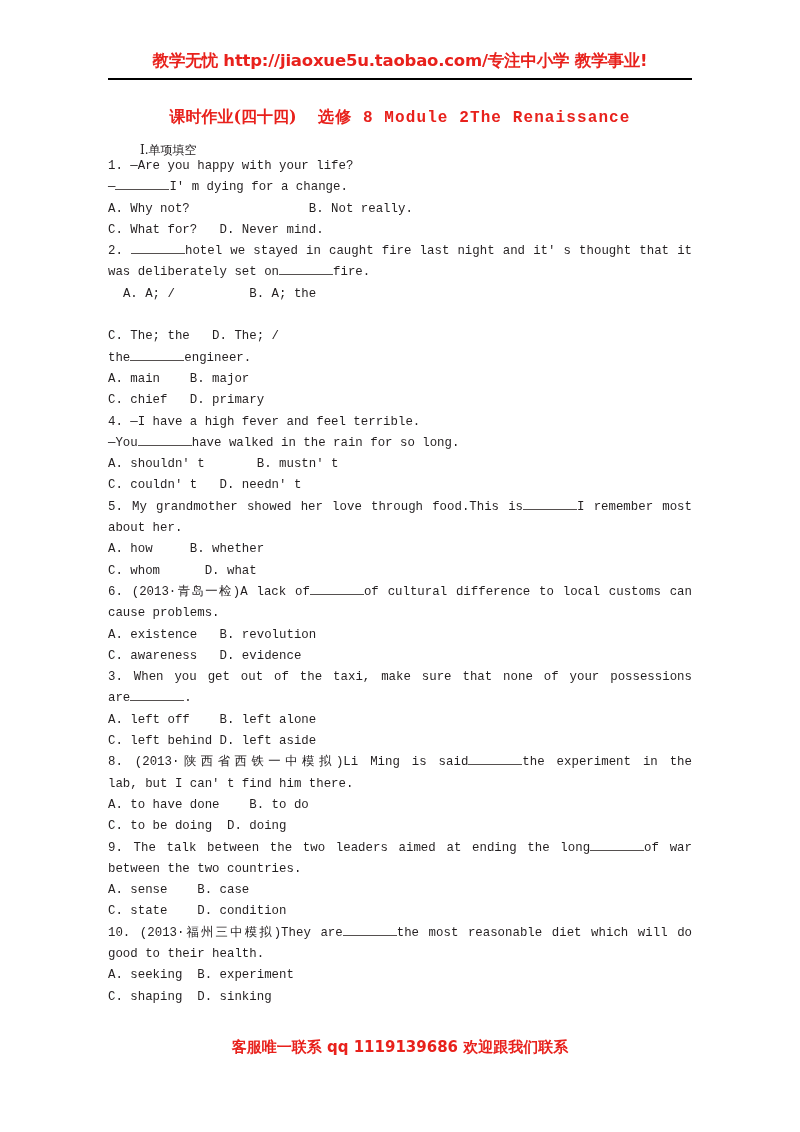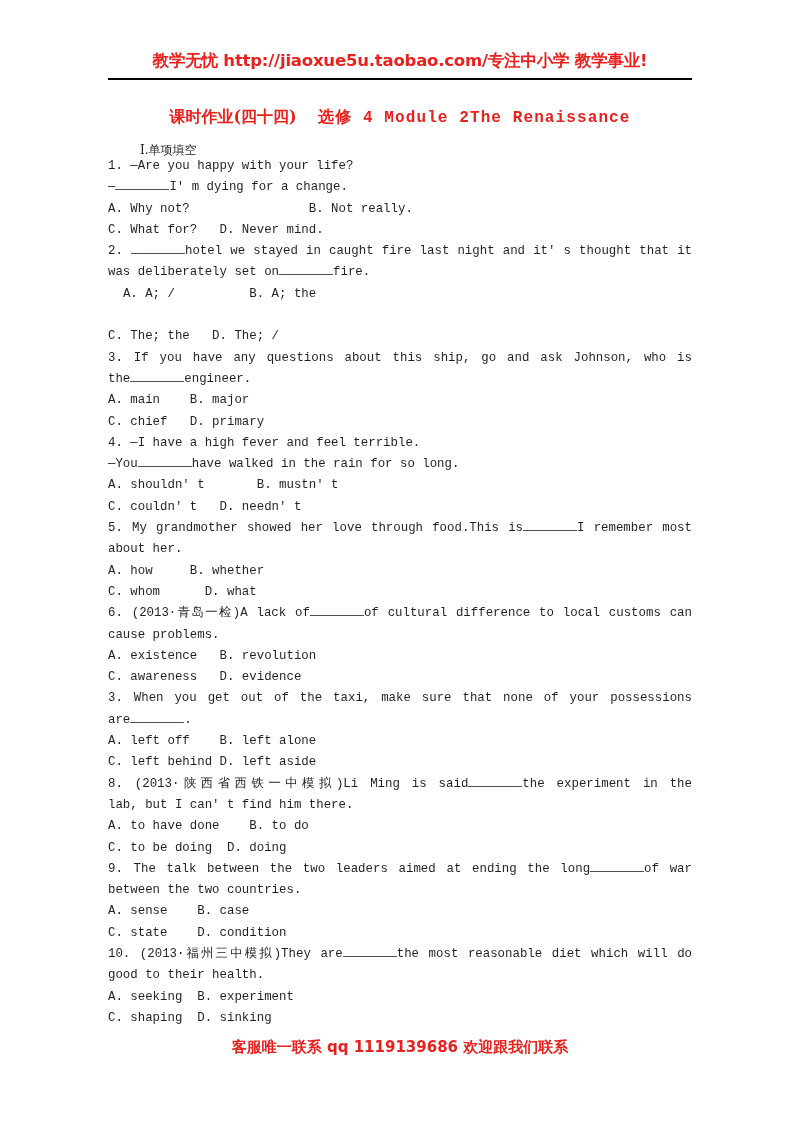--- a/index.html
+++ b/index.html
@@ -134,21 +134,21 @@
 <body>
 
 <div class="page">
 
   <div class="banner">
     <div class="banner-text">教学无忧 http://jiaoxue5u.taobao.com/专注中小学 教学事业!</div>
   </div>
   <div class="banner-rule"></div>
 
   <div class="doc-title">
-    <span>课时作业(四十四)</span><span class="t-mono">&nbsp;&nbsp;</span><span class="t-mono">选修 4  Module 2The Renaissance</span>
+    <span>课时作业(四十四)</span><span class="t-mono">&nbsp;&nbsp;</span><span class="t-mono">选修 8  Module 2The Renaissance</span>
   </div>
 
   <div class="section-head">Ⅰ.单项填空</div>
 
   <div class="body-block">
 
     <div class="q">
       <div class="line">1. —Are you happy with your life?</div>
       <div class="line">—<span class="blank w1"></span>I' m dying for a change.</div>
       <div class="line">A. Why not?                B. Not really.</div>
@@ -157,21 +157,20 @@
 
     <div class="q">
       <div class="line just">2. <span class="blank w1"></span>hotel we stayed in caught fire last night and  it' s thought that it</div>
       <div class="line">was deliberately set on<span class="blank w1"></span>fire.</div>
       <div class="line">  A. A; /          B. A; the</div>
       <div class="spacer"></div>
       <div class="line">C. The; the   D. The; /</div>
     </div>
 
     <div class="q">
-      <div class="line just">3. If you have any questions about this ship, go and ask Johnson, who is</div>
       <div class="line">the<span class="blank w1"></span>engineer.</div>
       <div class="line">A. main    B. major</div>
       <div class="line">C. chief   D. primary</div>
     </div>
 
     <div class="q">
       <div class="line">4. —I have a high fever and feel terrible.</div>
       <div class="line">—You<span class="blank w1"></span>have walked in the rain for so long.</div>
       <div class="line">A. shouldn' t       B. mustn' t</div>
       <div class="line">C. couldn' t   D. needn' t</div>

